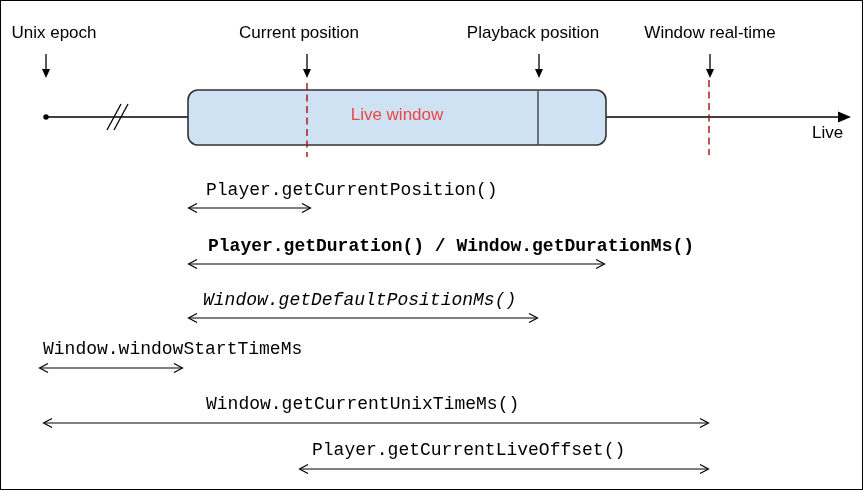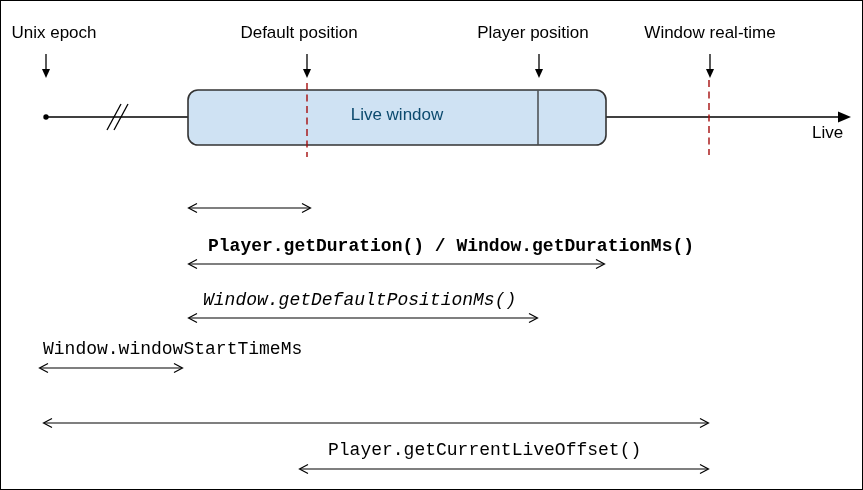--- a/index.html
+++ b/index.html
@@ -20,38 +20,38 @@
     color:#000; white-space:nowrap;
   }
   .top-label.tl-0 { left:53px; }
   .top-label.tl-1 { left:298px; }
   .top-label.tl-2 { left:532px; }
   .top-label.tl-3 { left:709px; }
 
   .live-window-label {
     position:absolute; left:187px; top:89px; width:418px; height:50px;
     display:flex; align-items:center; justify-content:center;
-    font:17px "Liberation Sans", sans-serif; color:#0c4a6e;
+    font:17px "Liberation Sans", sans-serif; color:#ef4444;
   }
   .time-label {
     position:absolute; left:811px; top:122px;
     font:17px "Liberation Sans", sans-serif; color:#000;
   }
 
   .mono-label {
     position:absolute;
     font:18px/18px "Liberation Mono", monospace;
     color:#000; white-space:nowrap;
   }
   .ml-0 { left:205px; top:180px; }
   .ml-1 { left:207px; top:236px;font-weight:bold; }
   .ml-2 { left:202px; top:290px;font-style:italic; }
   .ml-3 { left:42px;  top:339px; }
   .ml-4 { left:205px; top:394px; }
-  .ml-5 { left:327px; top:440px;text-align:center; }
+  .ml-5 { left:311px; top:440px;text-align:center; }
 </style>
 </head>
 <body>
 
 <div id="canvas">
 
   <svg class="linework" viewBox="0 0 863 490" xmlns="http://www.w3.org/2000/svg">
 
     <g stroke="#000" stroke-width="1.3" fill="#000">
       <g>
@@ -120,25 +120,27 @@
       </g>
       <g>
         <line x1="299" y1="468" x2="707" y2="468"></line>
         <polyline points="307,463.5 298.5,468 307,472.5"></polyline>
         <polyline points="699,463.5 707.5,468 699,472.5"></polyline>
       </g>
     </g>
   </svg>
 
   <div class="top-label tl-0">Unix epoch</div>
-  <div class="top-label tl-1">Default position</div>
-  <div class="top-label tl-2">Player position</div>
+  <div class="top-label tl-1">Current position</div>
+  <div class="top-label tl-2">Playback position</div>
   <div class="top-label tl-3">Window real-time</div>
 
   <div class="live-window-label">Live window</div>
   <div class="time-label">Live</div>
 
+  <div class="mono-label ml-0">Player.getCurrentPosition()</div>
   <div class="mono-label ml-1">Player.getDuration() / Window.getDurationMs()</div>
   <div class="mono-label ml-2">Window.getDefaultPositionMs()</div>
   <div class="mono-label ml-3">Window.windowStartTimeMs</div>
+  <div class="mono-label ml-4">Window.getCurrentUnixTimeMs()</div>
   <div class="mono-label ml-5">Player.getCurrentLiveOffset()</div>
 
 </div>
 
 </body></html>

